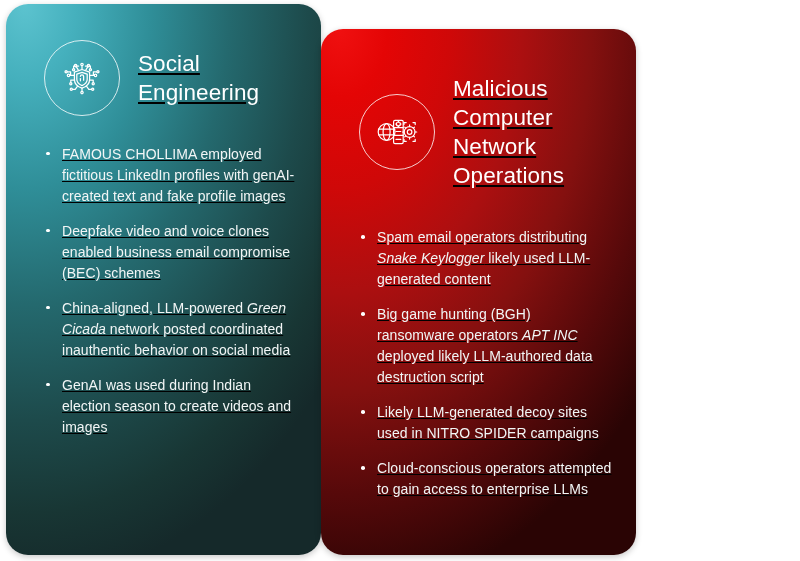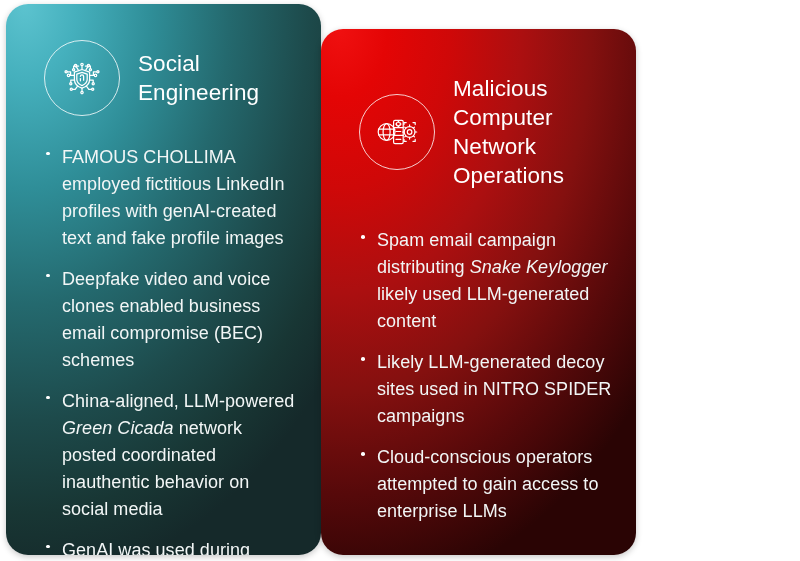--- a/index.html
+++ b/index.html
@@ -16,20 +16,21 @@
 
   .board {
     width: 642px;
     height: 561px;
     display: flex;
     flex-direction: row;
     align-items: stretch;
     box-sizing: border-box;
     padding: 4px 6px 6px 6px;
     gap: 0;
+    text-decoration: underline;
   }
 
   .card {
     position: relative;
     flex: 1 1 0;
     border-radius: 22px;
     overflow: hidden;
     box-sizing: border-box;
     padding: 26px 18px 20px 18px;
     box-shadow: 0 2px 6px rgba(0,0,0,0.22);
@@ -78,21 +79,21 @@
 
   .bullets {
     list-style: none;
     margin: 0;
     padding: 0 6px 0 22px;
   }
 
   .bullets li {
     position: relative;
     color: #f2f6f6;
-    font-size: 18px;
+    font-size: 14px;
     font-weight: 400;
     line-height: 1.50;
     letter-spacing: 0.05px;
     padding-left: 16px;
     margin-bottom: 14px;
   }
   .bullets li:last-child { margin-bottom: 0; }
 
   .bullets li::before {
     content: "";
@@ -203,21 +204,24 @@
           <path d="M43.2 17.6 V15.6 H41.0"></path>
           <path d="M32.0 32.4 V34.4 H34.2"></path>
           <path d="M43.2 32.4 V34.4 H41.0"></path>
         </svg>
       </div>
       <h2 class="card-title">Malicious Computer Network Operations</h2>
     </div>
 
     <ul class="bullets">
       <li>
-        <span>Spam email campaign distributing </span><em>Snake Keylogger</em><span> likely used LLM-generated content</span>
+        <span>Spam email operators distributing </span><em>Snake Keylogger</em><span> likely used LLM-generated content</span>
+      </li>
+      <li>
+        <span>Big game hunting (BGH) ransomware operators </span><em>APT INC</em><span> deployed likely LLM-authored data destruction script</span>
       </li>
       <li>
         <span>Likely LLM-generated decoy sites used in NITRO SPIDER campaigns</span><em></em><span></span>
       </li>
       <li>
         <span>Cloud-conscious operators attempted to gain access to enterprise LLMs</span><em></em><span></span>
       </li>
     </ul>
   </section>
 

